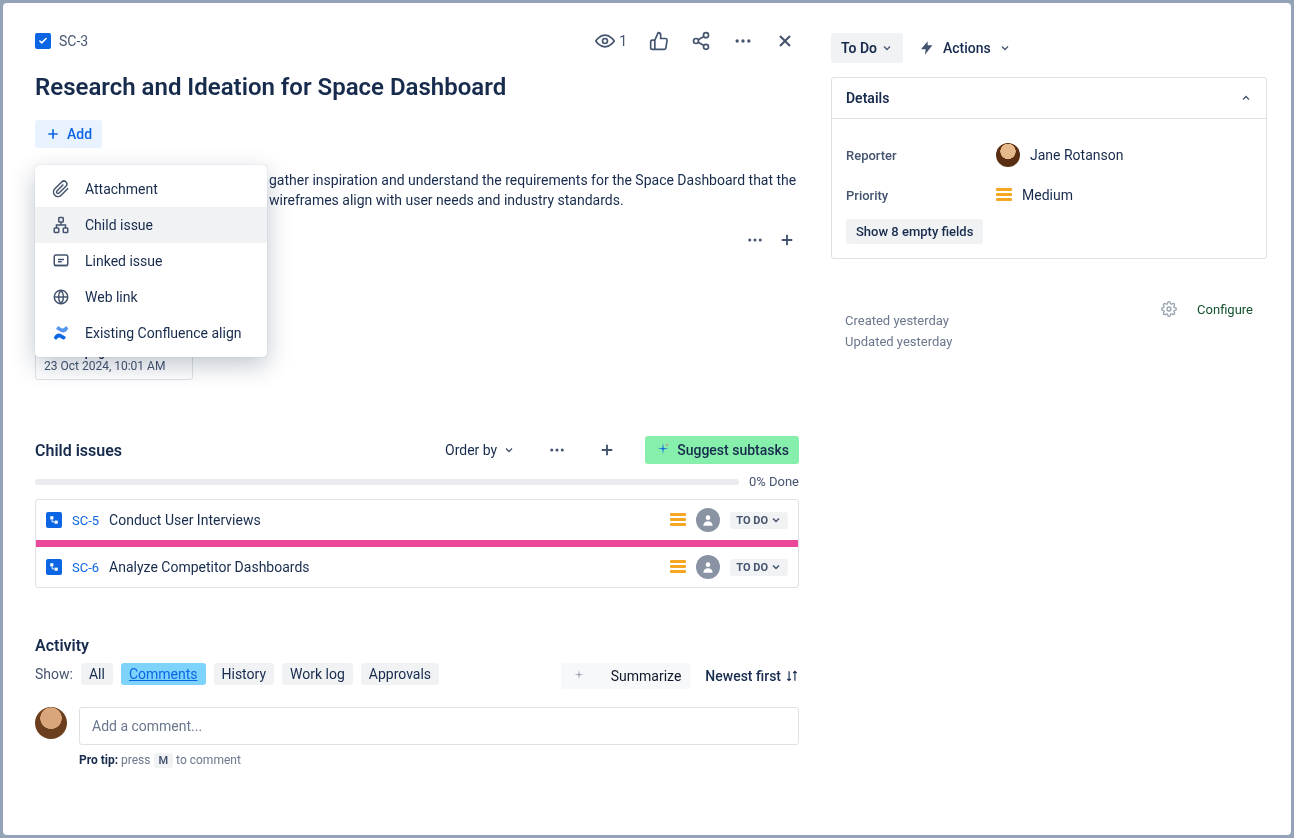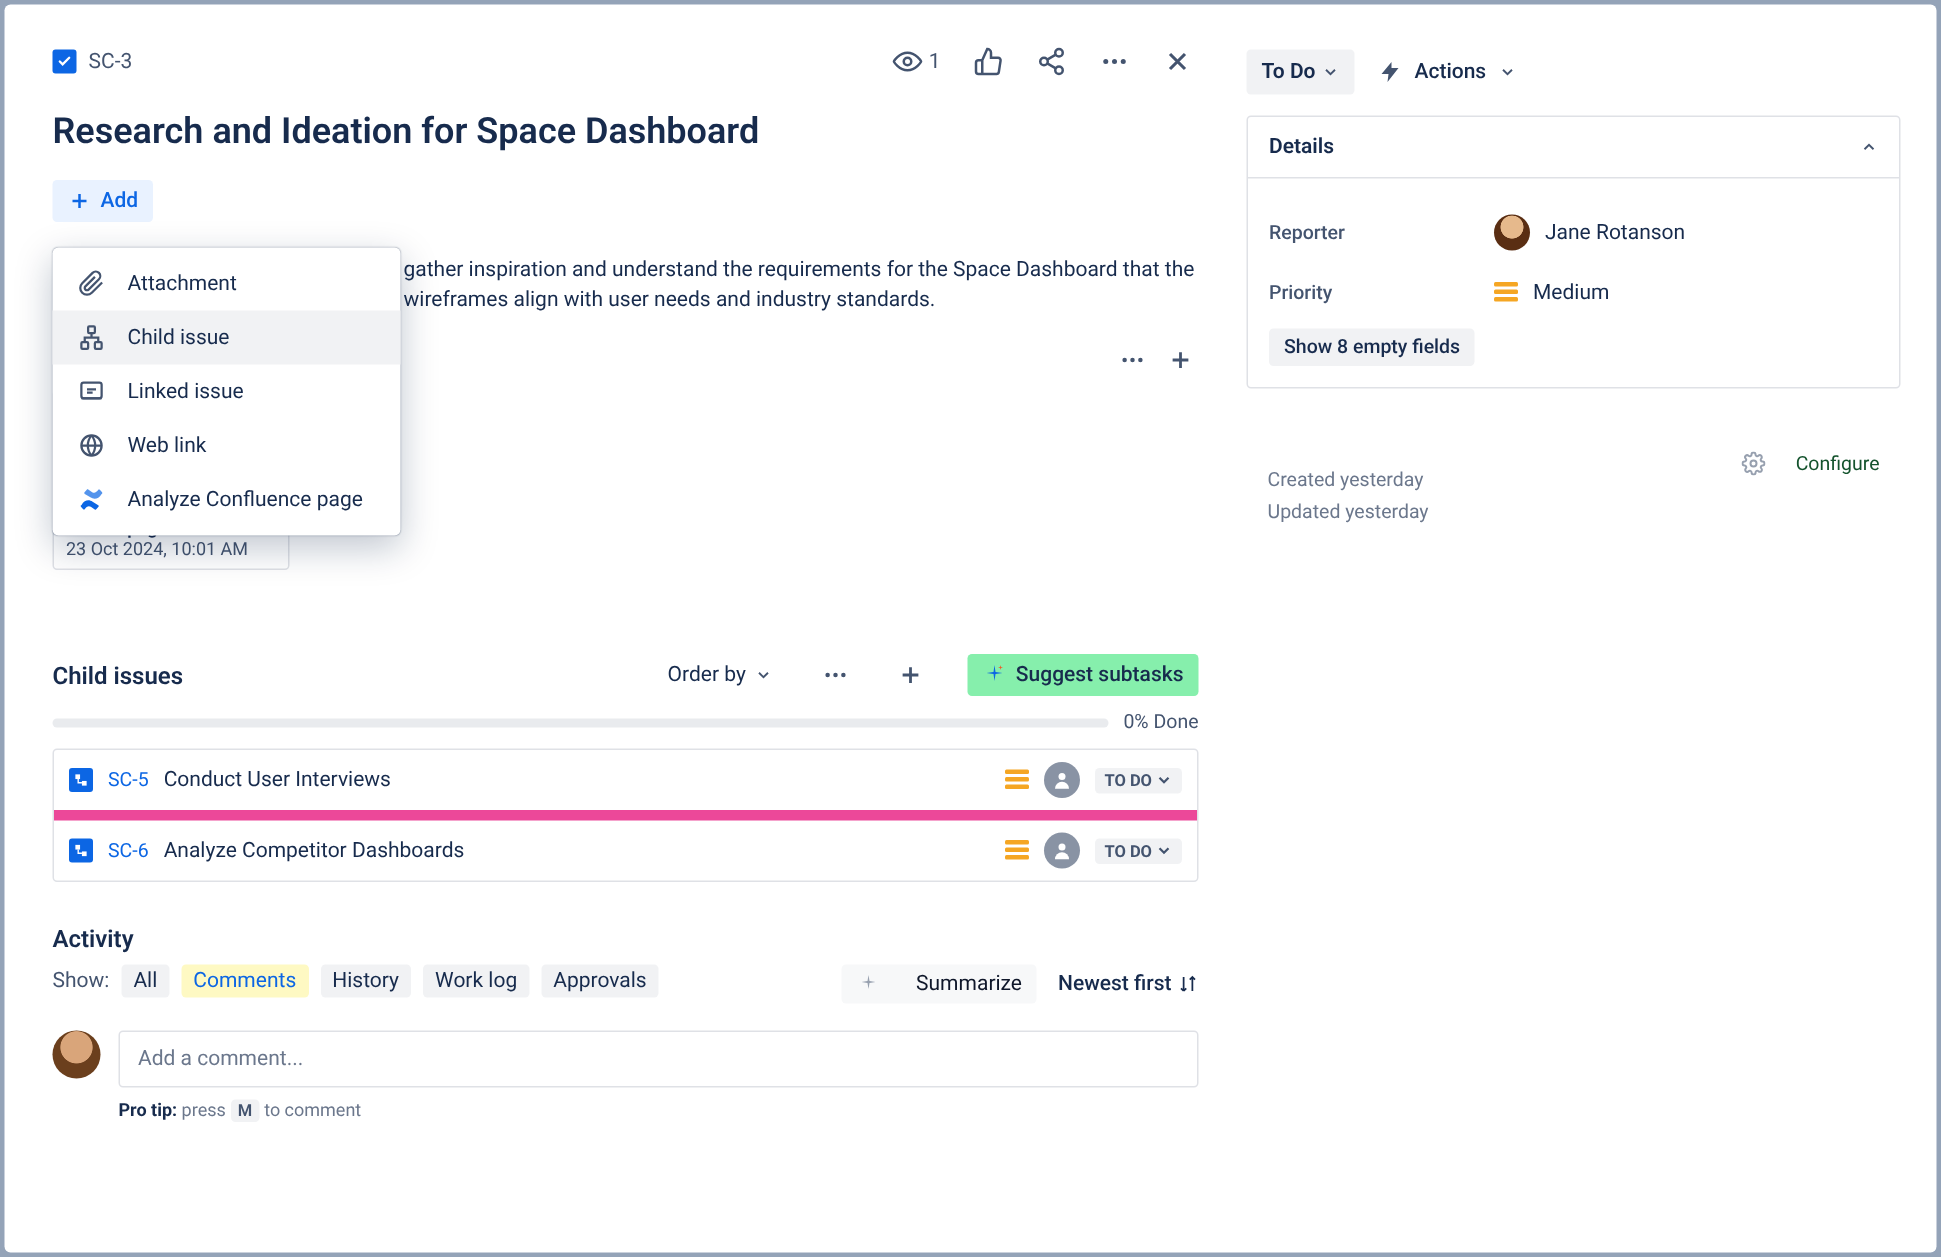--- a/index.html
+++ b/index.html
@@ -132,27 +132,27 @@
     width:24px; height:24px; border-radius:50%; background:#8993a4;
     display:flex; align-items:center; justify-content:center;
   }
   .assignee-placeholder svg { width:14px; height:14px; }
   .status-chip {
     background:#091e420f; padding:2px 6px; border-radius:3px;
     font-size:11px; font-weight:700; color:#44546F;
     display:flex; align-items:center; gap:2px; cursor:pointer;
   }
 
-  .activity { margin-top: 28px; }
+  .activity { margin-top: 48px; }
   .activity h3 { font-size:16px; font-weight:600; margin-bottom:8px; }
   .activity-filters { display:flex; align-items:flex-start; justify-content:space-between; }
   .filters-left { display:flex; align-items:center; gap:8px; }
   .filter-label { color:#44546F; font-size:14px; }
   .filter-chip { background:#091e420f; padding:3px 8px; border-radius:3px; cursor:pointer; font-size:14px; }
-  .filter-chip.active { background:#fef9c3; color:#0c66e4; }
+  .filter-chip.active { background:#7dd3fc; color:#0c66e4;text-decoration:underline; }
   .filters-right { display:flex; align-items:center; gap:14px; }
   .summarize-btn { display:flex; align-items:center; gap:24px; color:#0f172a; background:#f7f8f9; padding:5px 10px; border-radius:3px; }
   .newest-first { display:flex; align-items:center; gap:4px; cursor:pointer; font-weight:500; font-size:14px; }
 
   .comment-row { display:flex; gap:12px; margin-top:18px; align-items:flex-start; }
   .avatar-sm { width:32px; height:32px; border-radius:50%; background:#de6b1f; flex-shrink:0; overflow:hidden; }
   .avatar-sm.face { background: radial-gradient(circle at 50% 35%, #d9a57a 40%, #6b3f1d 42%); }
   .comment-input {
     flex:1; border:1px solid #dfe1e6; border-radius:3px; padding:10px 12px;
     color:#6b778c; font-size:14px;
@@ -529,16 +529,16 @@
       </span>
       <span>Web link</span>
     </div>
     <div class="dropdown-item">
       <span class="mi blue">
         <svg width="18" height="18" viewBox="0 0 24 24" fill="currentColor">
             <path d="M3 17c3-5 7-5 10-3l5 3c.5.3.6 1 .2 1.4l-2 2.3c-.3.4-.9.4-1.3.1l-3.5-2.3c-2-1.3-4 0-5.4 2.1-.3.5-1 .5-1.4.1l-2-2.2c-.3-.4-.3-.9 0-1.3z"></path>
             <path d="M21 7c-3 5-7 5-10 3L6 7c-.5-.3-.6-1-.2-1.4l2-2.3c.3-.4.9-.4 1.3-.1l3.5 2.3c2 1.3 4 0 5.4-2.1.3-.5 1-.5 1.4-.1l2 2.2c.3.4.3.9 0 1.3z" opacity=".7"></path>
           </svg>
       </span>
-      <span>Analyze Confluence page</span>
+      <span>Existing Confluence align</span>
     </div>
   </div>
 </div>
 
 </body></html>

